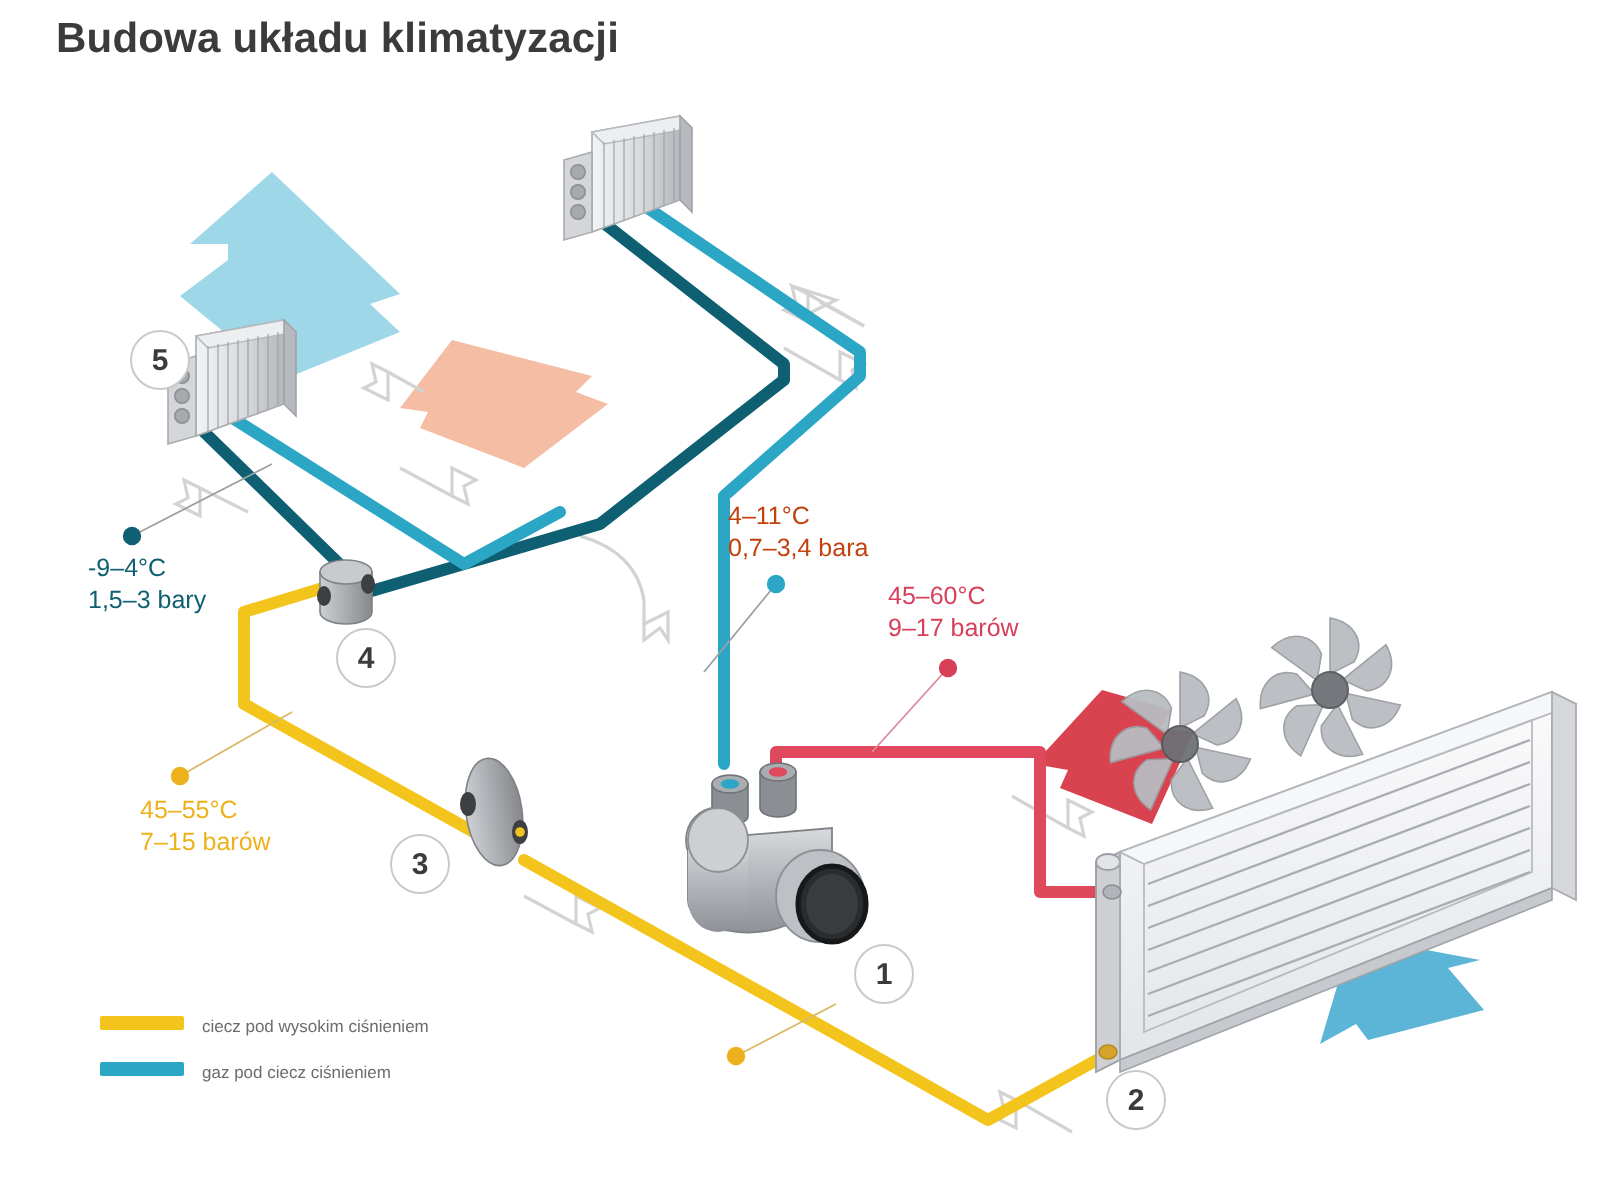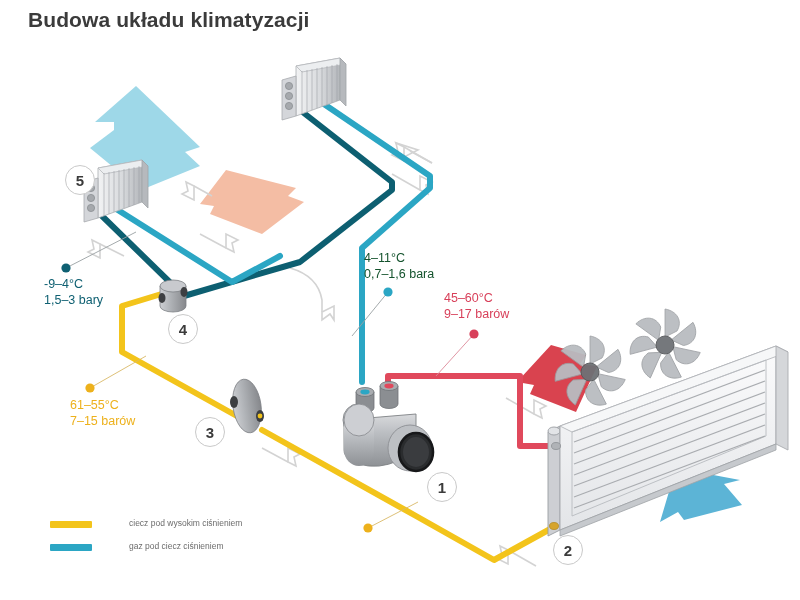--- a/index.html
+++ b/index.html
@@ -27,21 +27,21 @@
   .callout{
     position:absolute;
     font-size:12.5px;
     line-height:15.5px;
     white-space:nowrap;
     font-weight:normal;
   }
   .callout .l1,.callout .l2{display:block;}
   .c-teal{color:#0f6072;}
   .c-yellow{color:#edb11c;}
-  .c-cyan{color:#14532d;}
+  .c-cyan{color:#c2410c;}
   .c-red{color:#d8405a;}
 
   
   .badge{
     position:absolute;
     width:30px;height:30px;
     border-radius:50%;
     background:#ffffff;
     border:1px solid #c9c9c9;
     color:#3b3b3b;
@@ -54,24 +54,23 @@
   }
 
   
   #legend{
     position:absolute;
     left:50px;top:508px;
     width:260px;
   }
   .legend-row{
     display:flex;
-    align-items:flex-end;
+    align-items:flex-start;
     height:20px;
     margin-bottom:3px;
-    gap:28px;
   }
   .legend-sw{
     width:42px;height:7px;
     border-radius:1px;
     margin-right:9px;
     flex:0 0 auto;
   }
   .legend-label{
     font-size:8.5px;
     color:#6c6c6c;
@@ -348,26 +347,26 @@
       <line x1="368" y1="528" x2="418" y2="502" stroke="#d9b968" stroke-width="0.9"></line>
       <circle cx="368" cy="528" r="4.6" fill="#edb11c"></circle>
     </g>
   </svg>
 
   <div class="callout c-teal" style="left:44px;top:277px;">
     <span class="l1">-9–4°C</span>
     <span class="l2">1,5–3 bary</span>
   </div>
   <div class="callout c-yellow" style="left:70px;top:398px;">
-    <span class="l1">61–55°C</span>
+    <span class="l1">45–55°C</span>
     <span class="l2">7–15 barów</span>
   </div>
   <div class="callout c-cyan" style="left:364px;top:251px;">
     <span class="l1">4–11°C</span>
-    <span class="l2">0,7–1,6 bara</span>
+    <span class="l2">0,7–3,4 bara</span>
   </div>
   <div class="callout c-red" style="left:444px;top:291px;">
     <span class="l1">45–60°C</span>
     <span class="l2">9–17 barów</span>
   </div>
 
   <div class="badge" style="left:427px;top:472px;">
     <span>1</span>
   </div>
   <div class="badge" style="left:553px;top:535px;">

